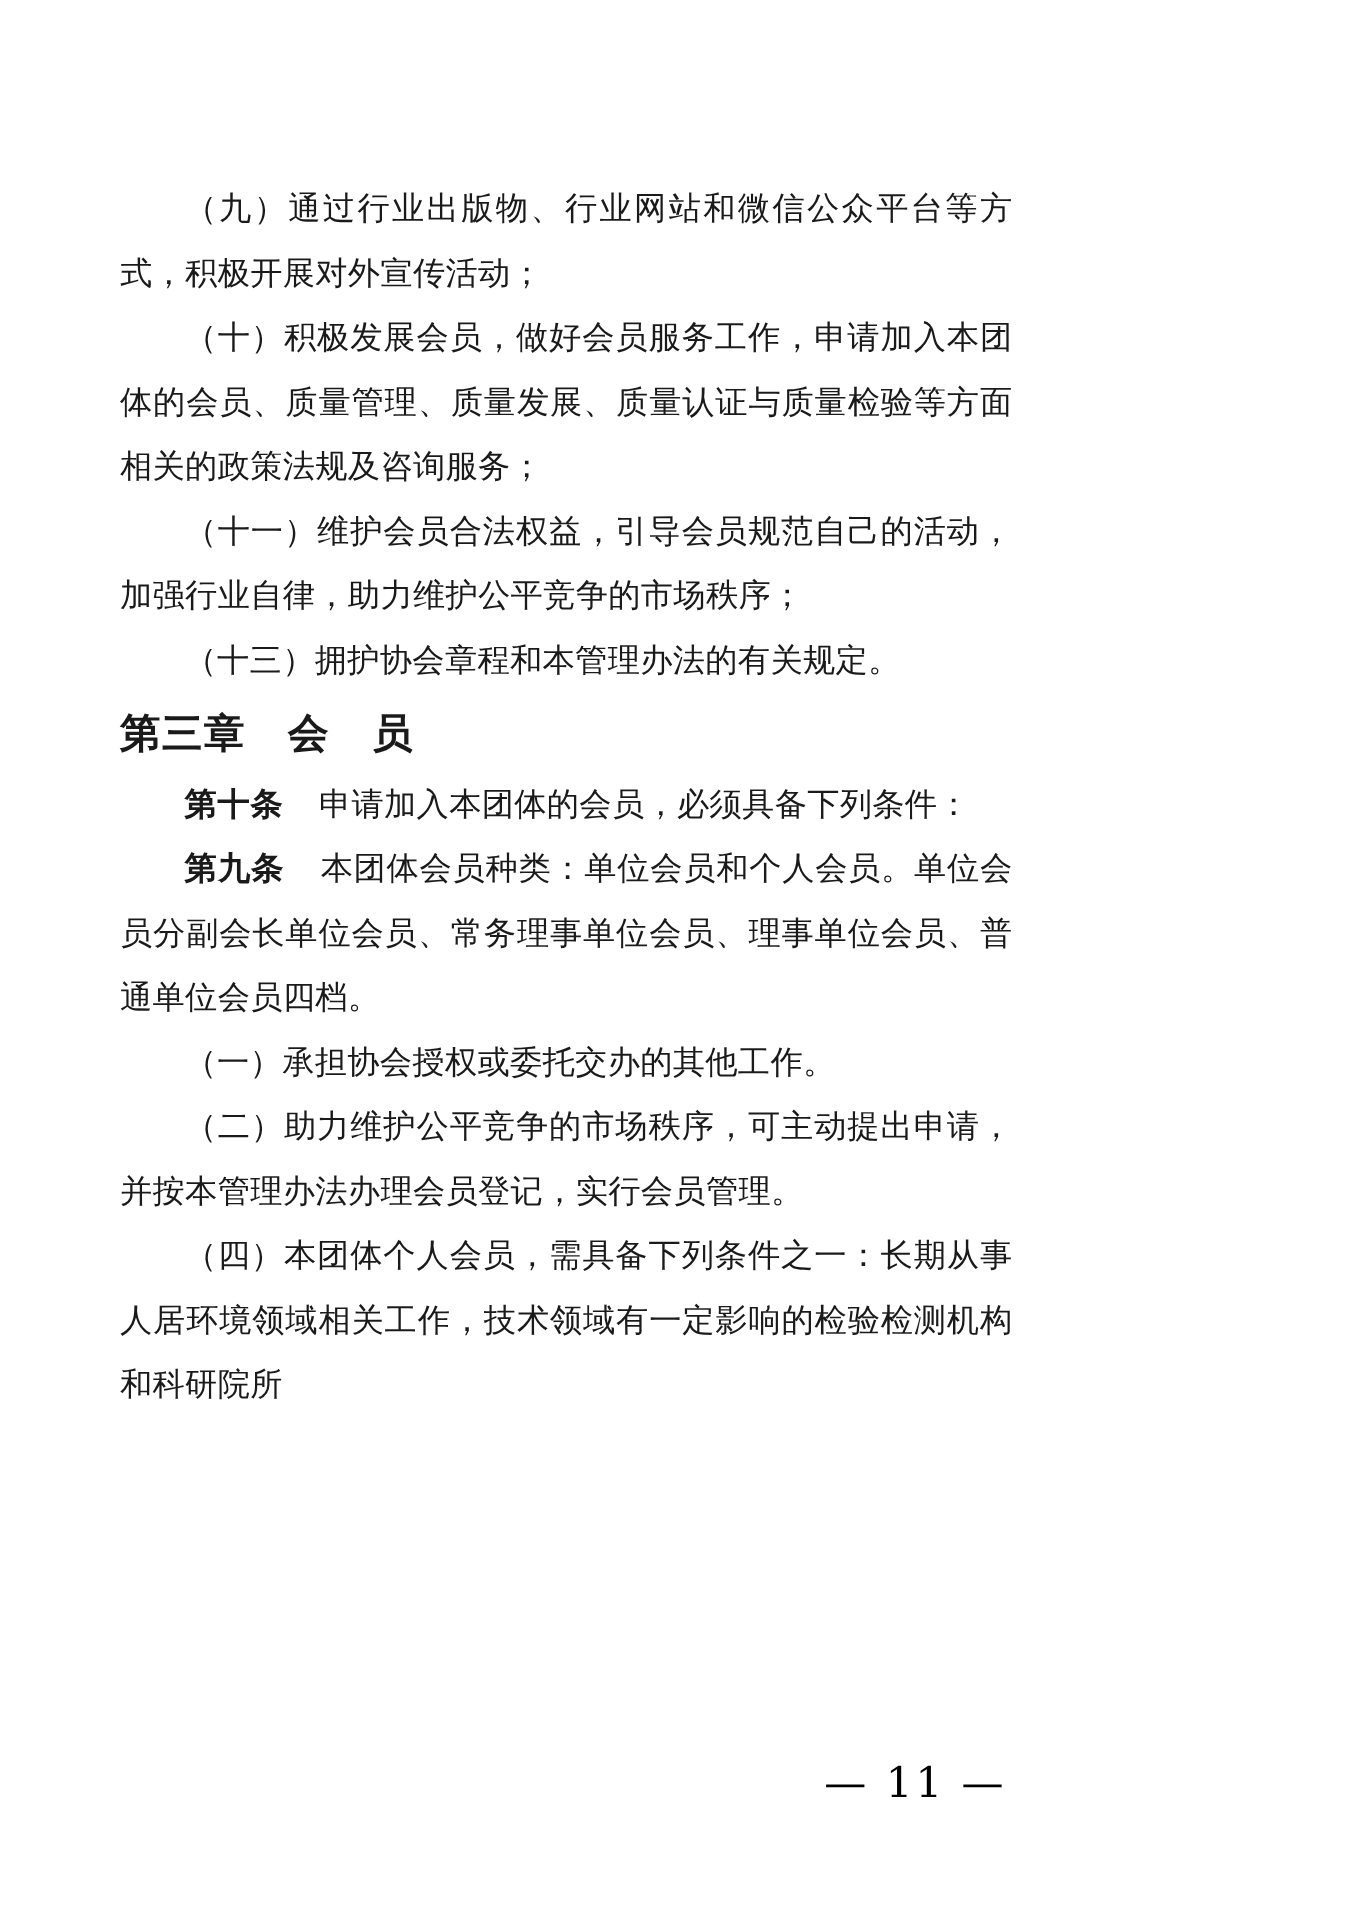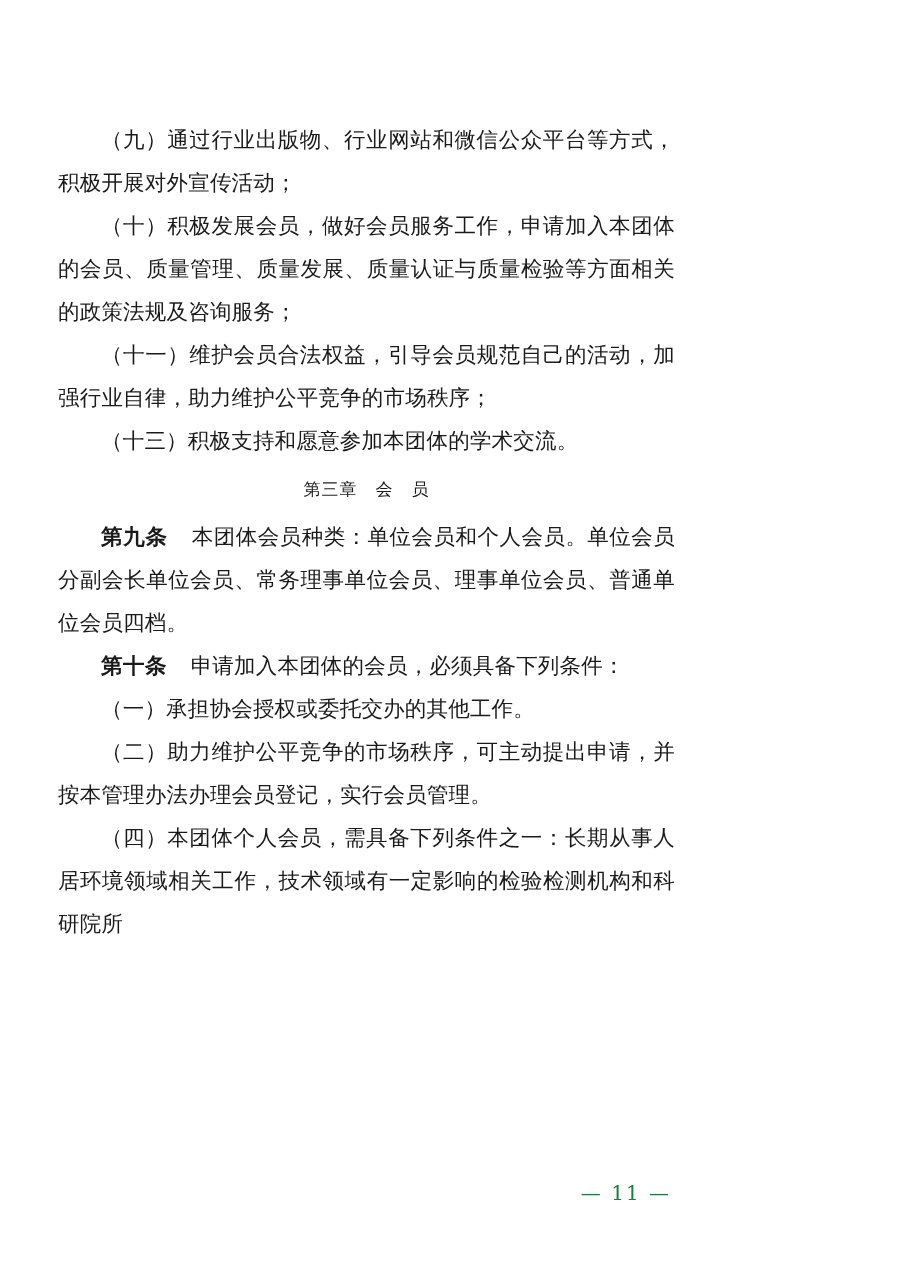--- a/index.html
+++ b/index.html
@@ -15,81 +15,81 @@
     position: relative;
     overflow: hidden;
   }
   .page {
     position: absolute;
     left: 0;
     top: 0;
     width: 783px;
     height: 1273px;
     box-sizing: border-box;
-    padding: 118px 108px 60px 58px;
+    padding: 118px 108px 60px 80px;
   }
   .body-text {
     font-size: 21.5px;
     line-height: 43px;
     text-align: justify;
     text-justify: inter-ideograph;
     letter-spacing: 0.2px;
   }
   p.para {
     margin: 0;
     text-indent: 2em;
     text-align: justify;
     text-justify: inter-ideograph;
   }
   h2.chapter-title {
     margin: 6px 0 4px 0;
-    font-size: 17px;
+    font-size: 27px;
     line-height: 43px;
-    text-align: center;
-    font-weight: normal;
+    text-align: left;
+    font-weight: bold;
     letter-spacing: 1px;
   }
   .art-label {
     font-weight: bold;
     letter-spacing: 0.5px;
   }
   .art-gap {
     display: inline-block;
     width: 1.1em;
   }
   .page-number {
     position: absolute;
     right: 112px;
     bottom: 68px;
-    font-size: 20px;
+    font-size: 28px;
     letter-spacing: 2px;
-    color: #15803d;
+    color: #000000;
     font-family: "DejaVu Serif", "Liberation Serif", serif;
   }
 </style>
 </head>
 <body>
 
 <div class="page">
   <div class="body-text">
 
     <p class="para">（九）通过行业出版物、行业网站和微信公众平台等方式，积极开展对外宣传活动；</p>
 
     <p class="para">（十）积极发展会员，做好会员服务工作，申请加入本团体的会员、质量管理、质量发展、质量认证与质量检验等方面相关的政策法规及咨询服务；</p>
 
     <p class="para">（十一）维护会员合法权益，引导会员规范自己的活动，加强行业自律，助力维护公平竞争的市场秩序；</p>
 
 
-    <p class="para">（十三）积极支持和愿意参加本团体的学术交流。</p>
+    <p class="para">（十三）拥护协会章程和本管理办法的有关规定。</p>
 
     <h2 class="chapter-title">第三章　会　员</h2>
 
+    <p class="para"><span class="art-label">第十条</span><span class="art-gap"></span><span>申请加入本团体的会员，必须具备下列条件：</span></p>
+
     <p class="para"><span class="art-label">第九条</span><span class="art-gap"></span><span>本团体会员种类：单位会员和个人会员。单位会员分副会长单位会员、常务理事单位会员、理事单位会员、普通单位会员四档。</span></p>
-
-    <p class="para"><span class="art-label">第十条</span><span class="art-gap"></span><span>申请加入本团体的会员，必须具备下列条件：</span></p>
 
     <p class="para">（一）承担协会授权或委托交办的其他工作。</p>
 
     <p class="para">（二）助力维护公平竞争的市场秩序，可主动提出申请，并按本管理办法办理会员登记，实行会员管理。</p>
 
 
     <p class="para">（四）本团体个人会员，需具备下列条件之一：长期从事人居环境领域相关工作，技术领域有一定影响的检验检测机构和科研院所</p>
 
   </div>
 

